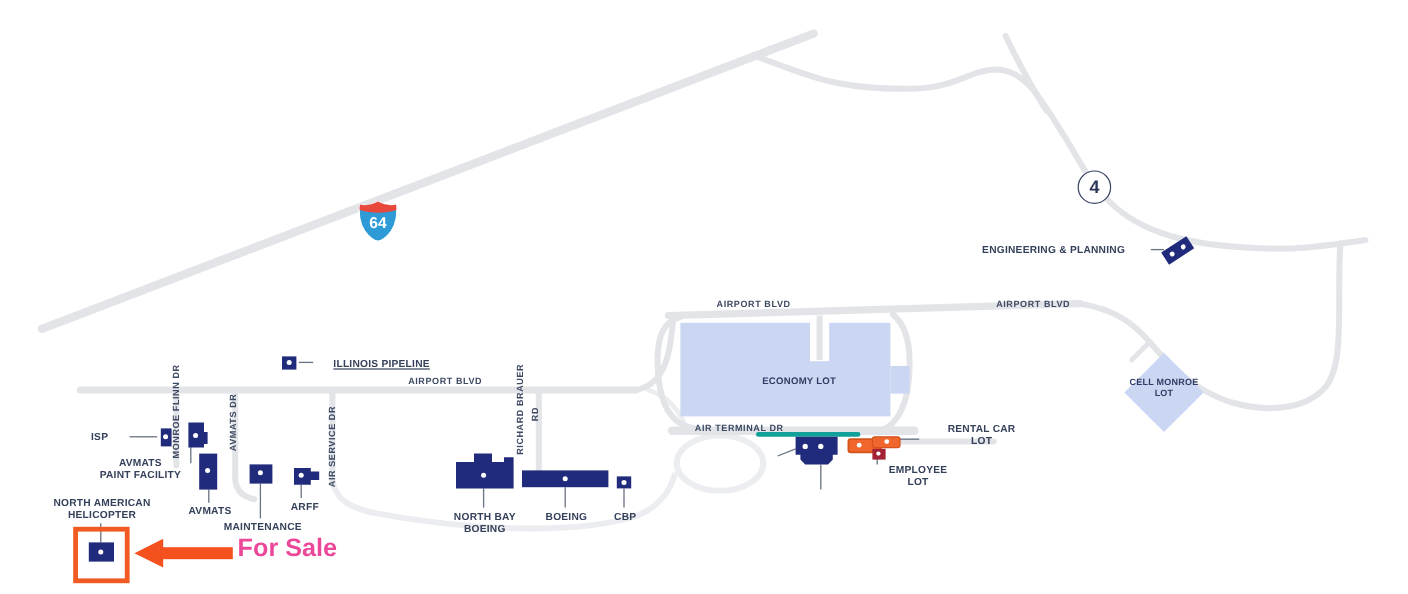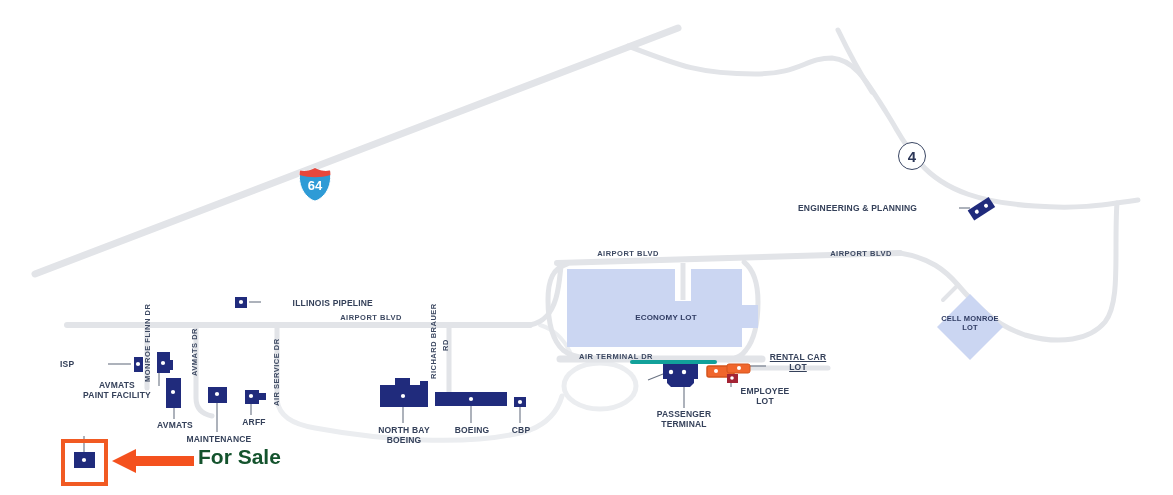--- a/index.html
+++ b/index.html
@@ -5,28 +5,28 @@
   html,body{margin:0;padding:0;background:#fff;}
   .map{position:relative;width:1173px;height:495px;background:#ffffff;overflow:hidden;
        font-family:"Liberation Sans", sans-serif;}
   .layer{position:absolute;left:0;top:0;z-index:1;}
   .lbl{position:absolute;z-index:3;color:#35415a;font-weight:bold;font-size:8.5px;
        line-height:10px;letter-spacing:0.2px;text-align:center;white-space:pre-line;}
   .road-lbl{font-size:7.5px;color:#3d4962;letter-spacing:0.5px;}
   .lot-lbl{font-size:8px;color:#303c63;}
   .v-lbl{display:flex;align-items:center;justify-content:center;
          writing-mode:vertical-rl;transform:rotate(180deg);}
-  .right{text-align:left;}
-  .left{text-align:right;}
+  .right{text-align:center;}
+  .left{text-align:center;text-decoration:underline;}
   .route-circle{position:absolute;left:898px;top:142px;width:26px;height:26px;z-index:2;
        border:1.6px solid #3a4663;border-radius:50%;background:#fff;display:flex;
        align-items:center;justify-content:center;font-weight:bold;font-size:15px;color:#2b3657;}
   .shield{position:absolute;left:298px;top:166px;width:34px;height:36px;z-index:2;}
   .for-sale{position:absolute;left:198px;top:445px;z-index:3;font-weight:bold;
-       font-size:21px;color:#14532d;letter-spacing:0px;}
+       font-size:21px;color:#ec4899;letter-spacing:0px;}
 </style>
 </head>
 <body>
 
 <div class="map">
 
   <svg class="layer" width="1173" height="495" viewBox="0 0 1173 495">
 
     <g stroke="#ebedf0" fill="none" stroke-linecap="round">
       <ellipse cx="600" cy="386" rx="36" ry="23" stroke-width="5"></ellipse>
@@ -152,32 +152,32 @@
   <div class="lbl road-lbl v-lbl" style="left:270px;top:336px;width:14px;height:73px;">AIR SERVICE DR</div>
   <div class="lbl road-lbl v-lbl" style="left:428px;top:302px;width:12px;height:78px;">RICHARD BRAUER</div>
   <div class="lbl road-lbl v-lbl" style="left:440px;top:334px;width:12px;height:22px;">RD</div>
 
   <div class="lbl right" style="left:60px;top:359px;width:46px;">ISP</div>
   <div class="lbl" style="left:57px;top:380px;width:120px;">AVMATS
 PAINT FACILITY</div>
   <div class="lbl" style="left:135px;top:420px;width:80px;">AVMATS</div>
   <div class="lbl" style="left:159px;top:434px;width:120px;">MAINTENANCE</div>
   <div class="lbl" style="left:214px;top:417px;width:80px;">ARFF</div>
+  <div class="lbl" style="left:25px;top:414px;width:120px;">NORTH AMERICAN
+HELICOPTER</div>
   <div class="lbl left" style="left:263px;top:298px;width:110px;">ILLINOIS PIPELINE</div>
   <div class="lbl" style="left:354px;top:425px;width:100px;">NORTH BAY
 BOEING</div>
   <div class="lbl" style="left:432px;top:425px;width:80px;">BOEING</div>
   <div class="lbl" style="left:491px;top:425px;width:60px;">CBP</div>
-  <div class="lbl" style="left:624px;top:409px;width:120px;">PASSENGER
-TERMINAL</div>
   <div class="lbl right" style="left:798px;top:203px;width:160px;">ENGINEERING &amp; PLANNING</div>
 
   <div class="lbl lot-lbl" style="left:616px;top:313px;width:100px;">ECONOMY LOT</div>
   <div class="lbl lot-lbl" style="left:920px;top:314px;width:100px;font-size:7.5px;line-height:9px;">CELL MONROE
 LOT</div>
   <div class="lbl" style="left:715px;top:386px;width:100px;">EMPLOYEE
 LOT</div>
-  <div class="lbl" style="left:748px;top:352px;width:100px;text-decoration:underline;">RENTAL CAR
+  <div class="lbl" style="left:768px;top:352px;width:100px;">RENTAL CAR
 LOT</div>
 
   <div class="for-sale">For Sale</div>
 
 </div>
 
 </body></html>

